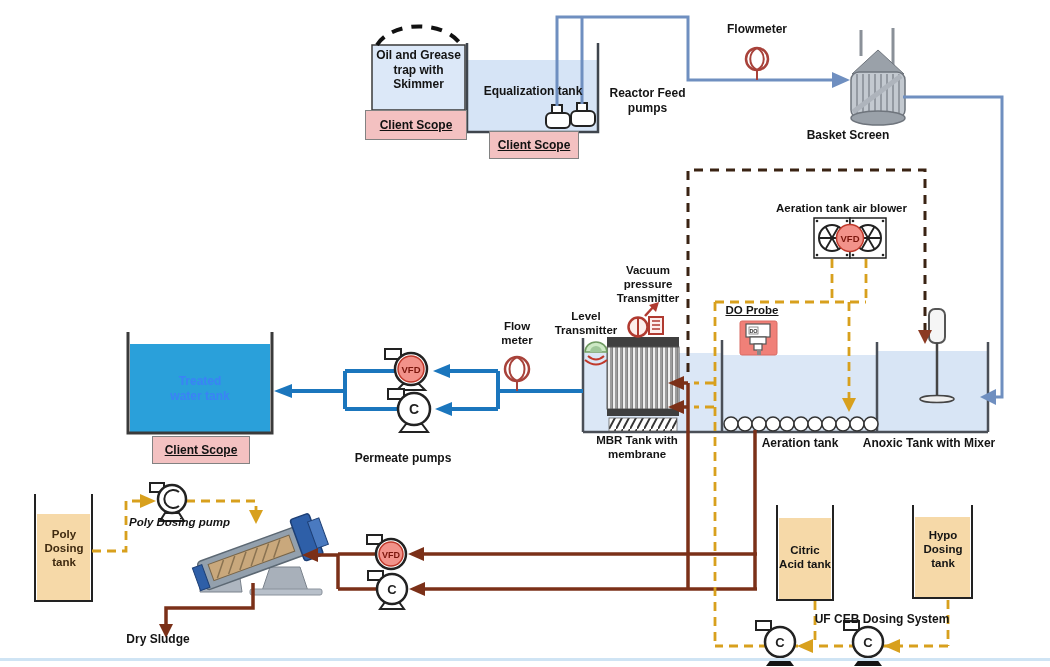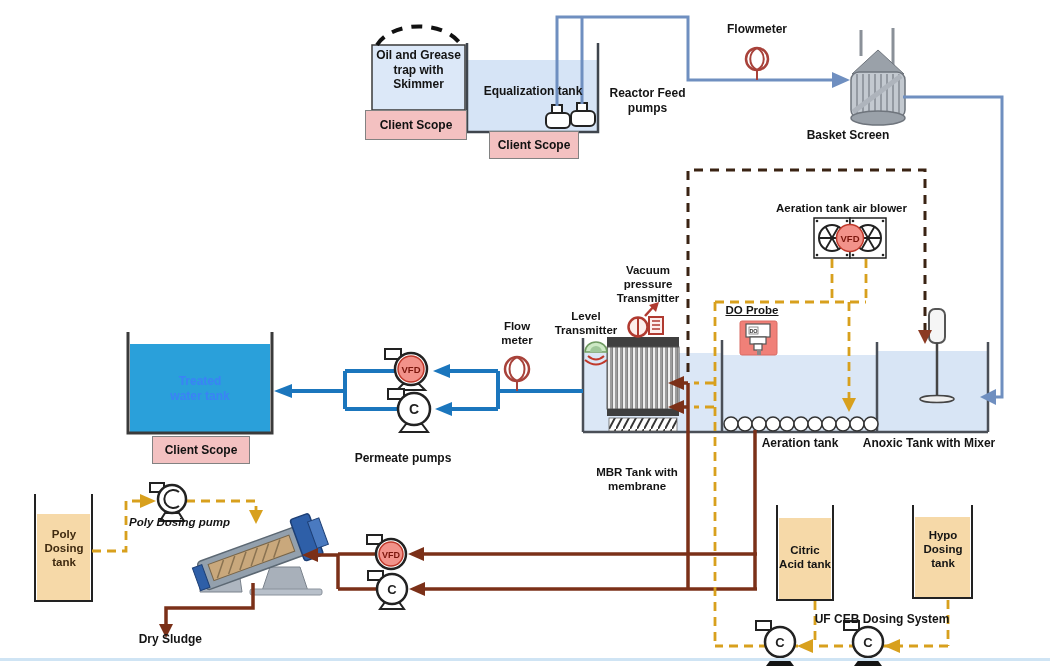--- a/index.html
+++ b/index.html
@@ -5,21 +5,21 @@
   html,body{margin:0;padding:0;background:#fff;}
   .canvas{position:relative;width:1050px;height:667px;background:#ffffff;
           font-family:"Liberation Sans",sans-serif;overflow:hidden;}
   svg.layer{position:absolute;left:0;top:0;}
   svg text{font-family:"Liberation Sans",sans-serif;}
   .lbl{position:absolute;font-weight:bold;color:#141414;text-align:center;
        line-height:1.22;white-space:pre-line;font-size:11.5px;}
   .fs12{font-size:12px;}
   .scope{position:absolute;background:var(--scope-fill,#f3c1c1);border:1.5px solid #828282;
          display:flex;align-items:center;justify-content:center;font-weight:bold;
-         font-size:12px;color:#111;}
+         font-size:12px;color:#111;text-decoration:underline;}
   .treated-lbl{color:#3b82f6;}
   .poly-lbl{color:#3f2a10;}
   .underline{text-decoration:underline;}
   .baseline{position:absolute;left:0;top:658px;width:1050px;height:3px;background:#cfe4f4;}
 </style>
 </head>
 <body>
 
 <div class="canvas">
 
@@ -311,29 +311,29 @@
 pressure
 Transmitter</div>
 <div class="lbl" style="left:544px;top:309px;width:84px;">Level
 Transmitter</div>
 <div class="lbl underline" style="left:719px;top:303px;width:66px;">DO Probe</div>
 <div class="lbl" style="left:489px;top:319px;width:56px;">Flow
 meter</div>
 <div class="lbl fs12 treated-lbl" style="left:140px;top:374px;width:120px;">Treated
 water tank</div>
 <div class="lbl fs12" style="left:341px;top:437px;width:124px;margin-top:14px;">Permeate pumps</div>
-<div class="lbl" style="left:577px;top:433px;width:120px;margin-top:32px;">MBR Tank with
+<div class="lbl" style="left:577px;top:433px;width:120px;">MBR Tank with
 membrane</div>
 <div class="lbl fs12" style="left:744px;top:436px;width:112px;">Aeration tank</div>
 <div class="lbl fs12" style="left:851px;top:436px;width:156px;">Anoxic Tank with Mixer</div>
 <div class="lbl poly-lbl" style="left:36px;top:527px;width:56px;">Poly
 Dosing
 tank</div>
 <div class="lbl" style="left:122px;top:515px;width:115px;font-style:italic;">Poly Dosing pump</div>
-<div class="lbl fs12" style="left:114px;top:632px;width:88px;text-align:right;">Dry Sludge</div>
+<div class="lbl fs12" style="left:114px;top:632px;width:88px;">Dry Sludge</div>
 <div class="lbl" style="left:777px;top:543px;width:56px;">Citric
 Acid tank</div>
 <div class="lbl" style="left:912px;top:528px;width:62px;">Hypo
 Dosing
 tank</div>
 <div class="lbl fs12" style="left:808px;top:600px;width:148px;margin-top:12px;">UF CEB Dosing System</div>
 
 <div class="scope" style="left:365px;top:110px;width:100px;height:28px;">Client Scope</div>
 <div class="scope" style="left:489px;top:131px;width:88px;height:26px;">Client Scope</div>
 <div class="scope" style="left:152px;top:436px;width:96px;height:26px;">Client Scope</div>

